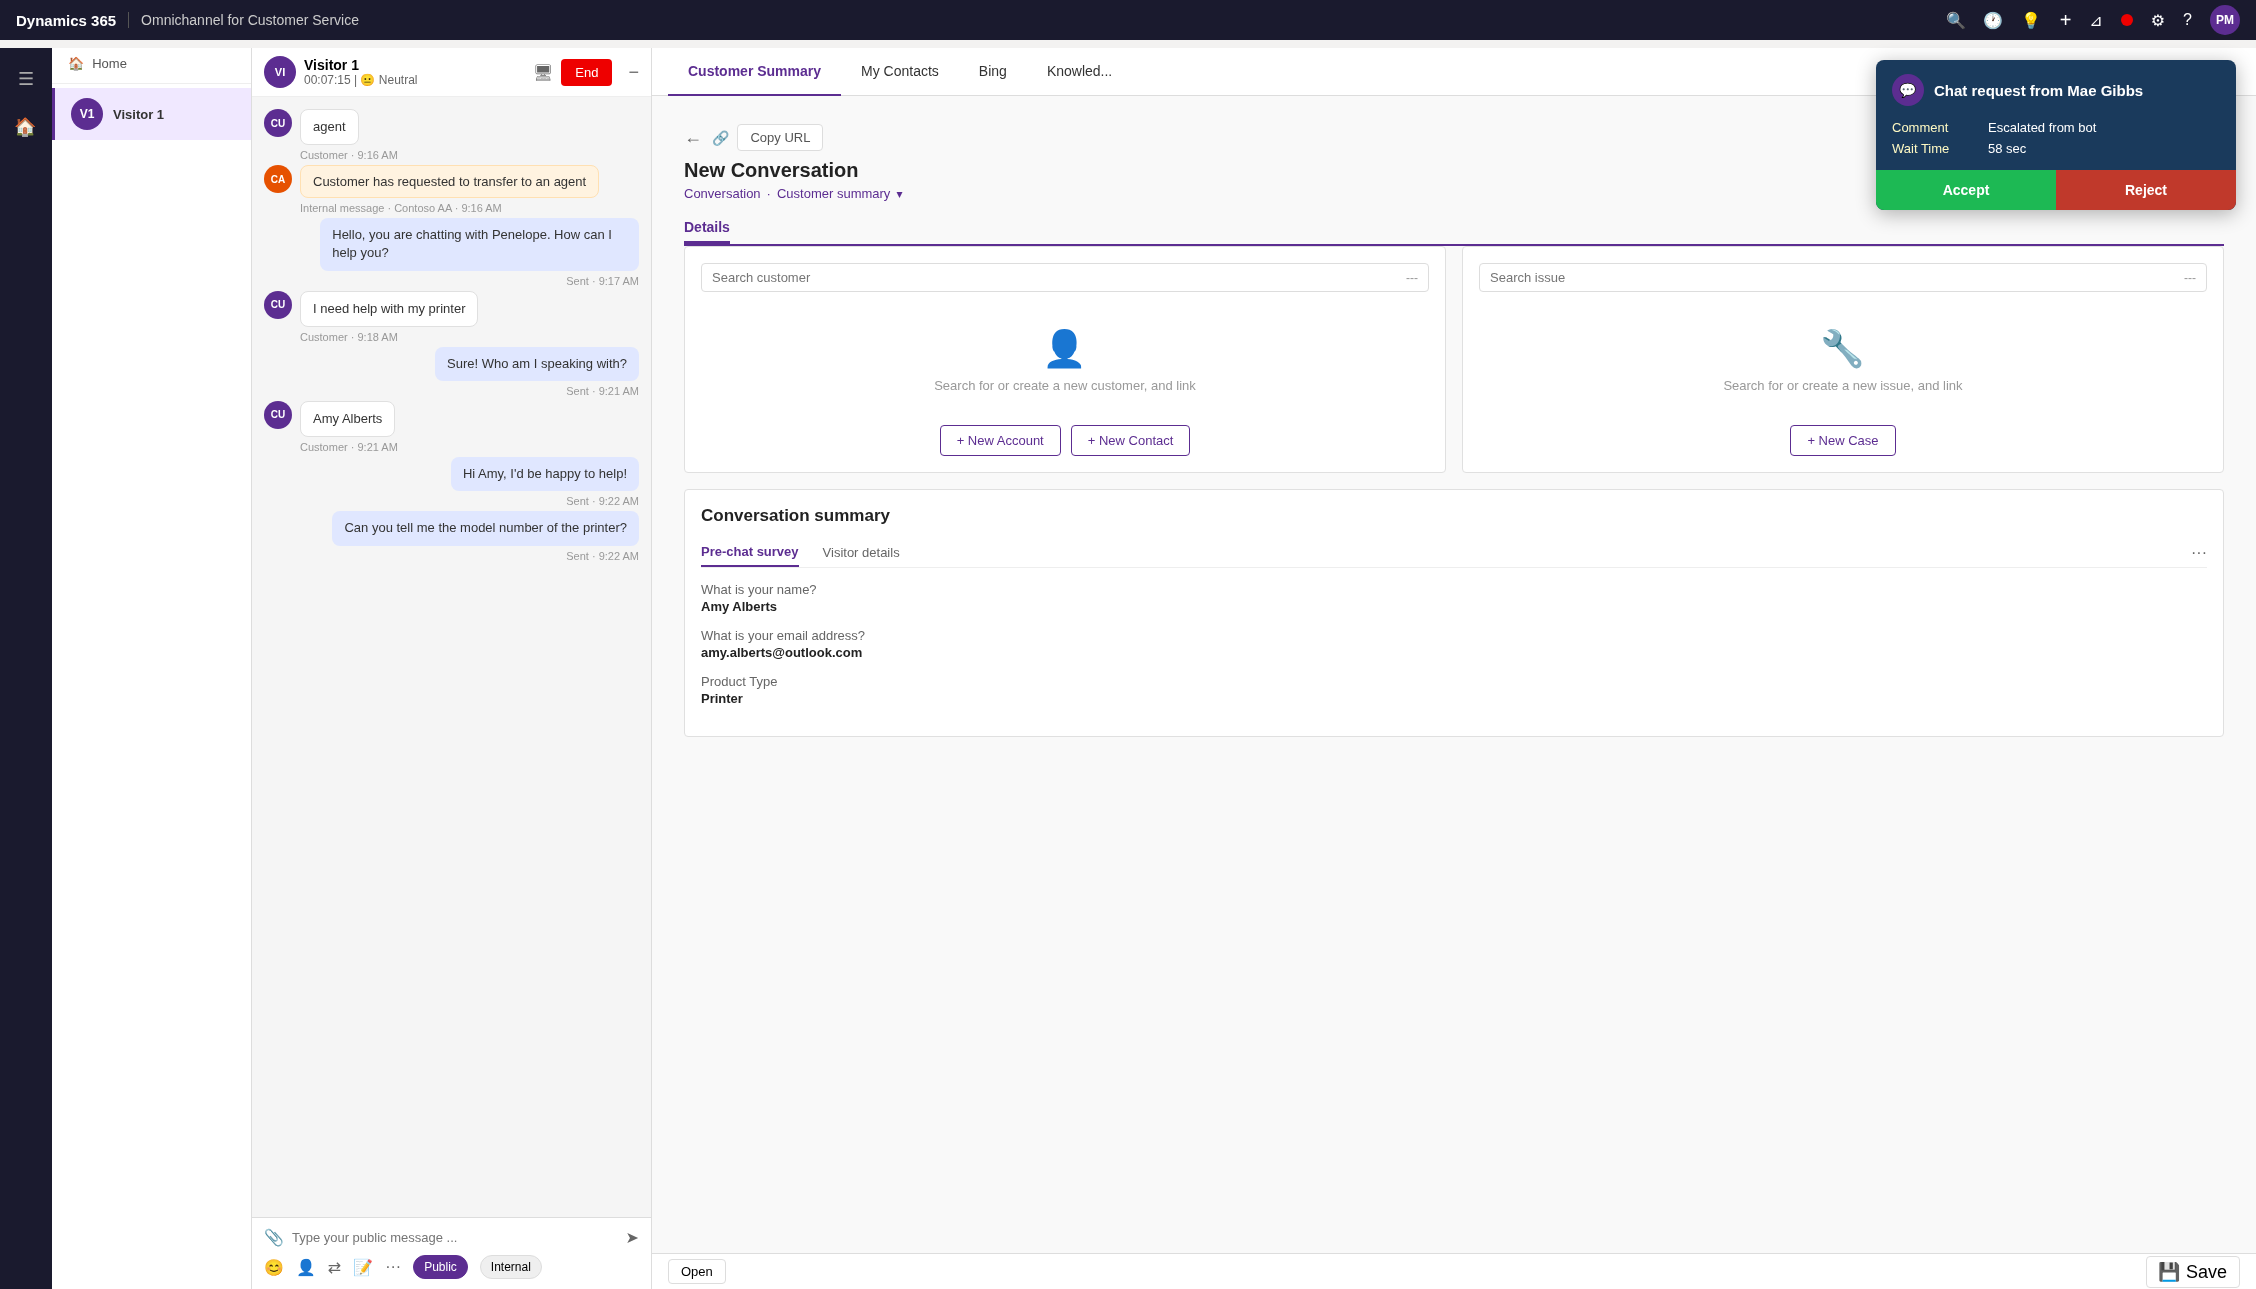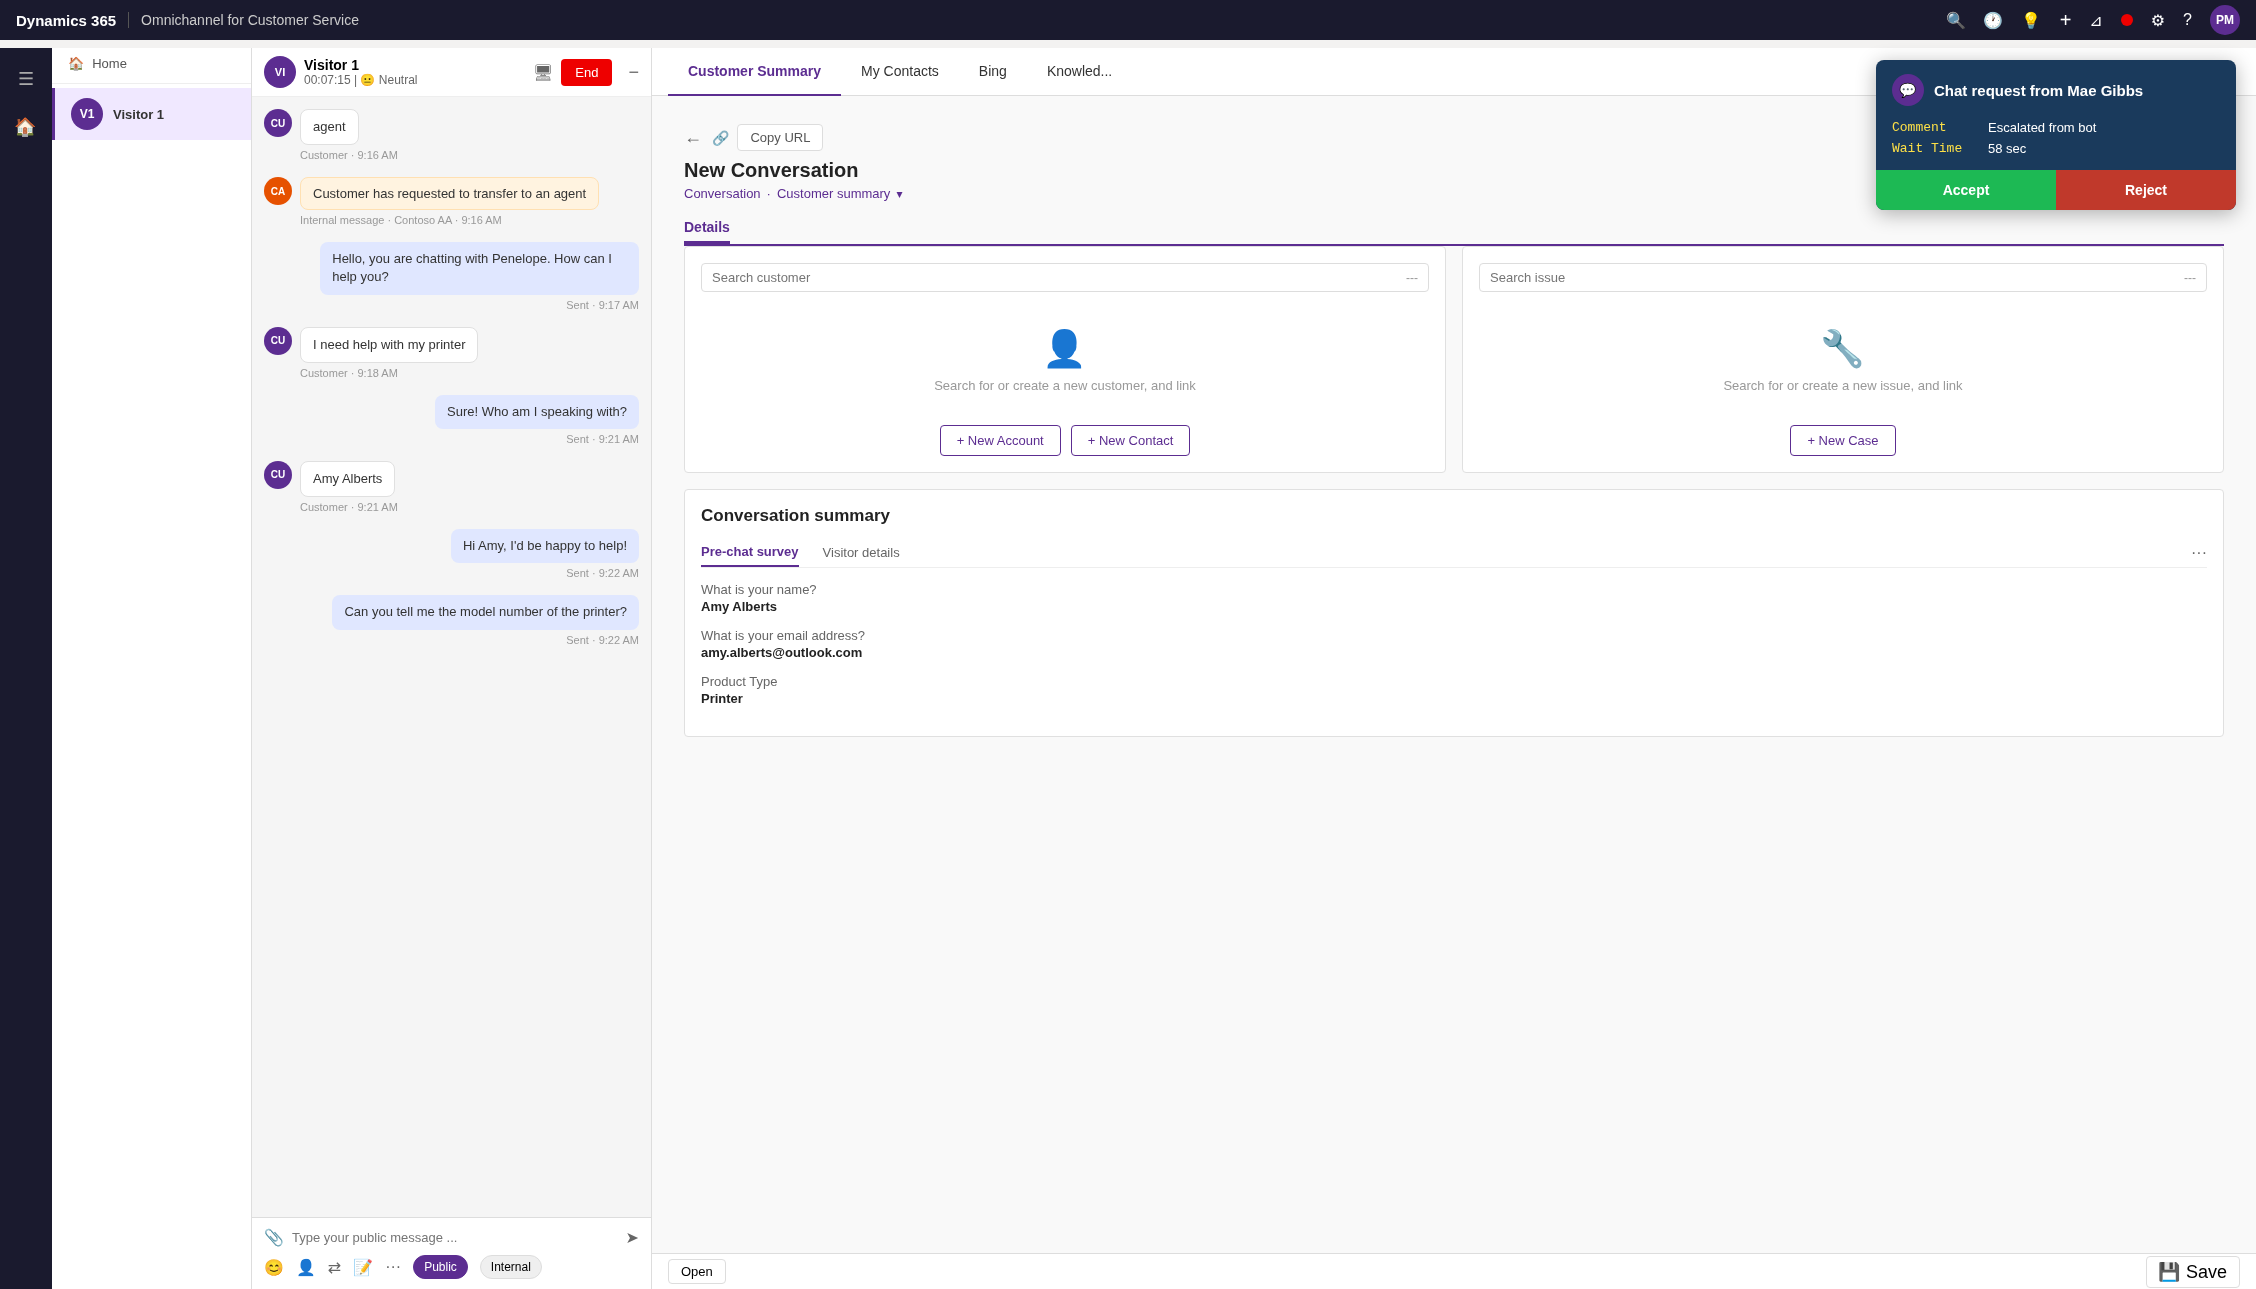--- a/index.html
+++ b/index.html
@@ -91,21 +91,21 @@
     }
     .chat-minimize { font-size: 18px; color: #666; cursor: pointer; margin-left: 8px; }
 
     
     .messages-container {
       flex: 1;
       overflow-y: auto;
       padding: 12px;
       display: flex;
       flex-direction: column;
-      gap: 16px;
+      gap: 4px;
     }
     .msg-row { display: flex; flex-direction: column; gap: 2px; }
     .msg-bubble {
       max-width: 85%;
       padding: 8px 12px;
       border-radius: 8px;
       font-size: 13px;
       line-height: 1.4;
     }
     .msg-from-agent { background: #e0e7ff; align-self: flex-end; color: #333; }
@@ -262,21 +262,21 @@
     .notif-header {
       display: flex;
       align-items: center;
       padding: 14px 16px;
       gap: 10px;
     }
     .notif-avatar { width: 32px; height: 32px; border-radius: 50%; background: #5c2d91; display: flex; align-items: center; justify-content: center; font-size: 14px; }
     .notif-title { font-size: 15px; font-weight: 600; }
     .notif-details { padding: 0 16px 14px; display: flex; flex-direction: column; gap: 6px; }
     .notif-row { display: flex; gap: 16px; font-size: 13px; }
-    .notif-label { color: #fde047; min-width: 80px; font-family: Liberation Mono, monospace; }
+    .notif-label { color: #fef9c3; min-width: 80px; }
     .notif-value { color: #fff; font-weight: 500; }
     .notif-actions { display: flex; }
     .notif-accept {
       flex: 1;
       padding: 12px;
       background: #1db954;
       color: #fff;
       border: none;
       font-size: 14px;
       font-weight: 600;

